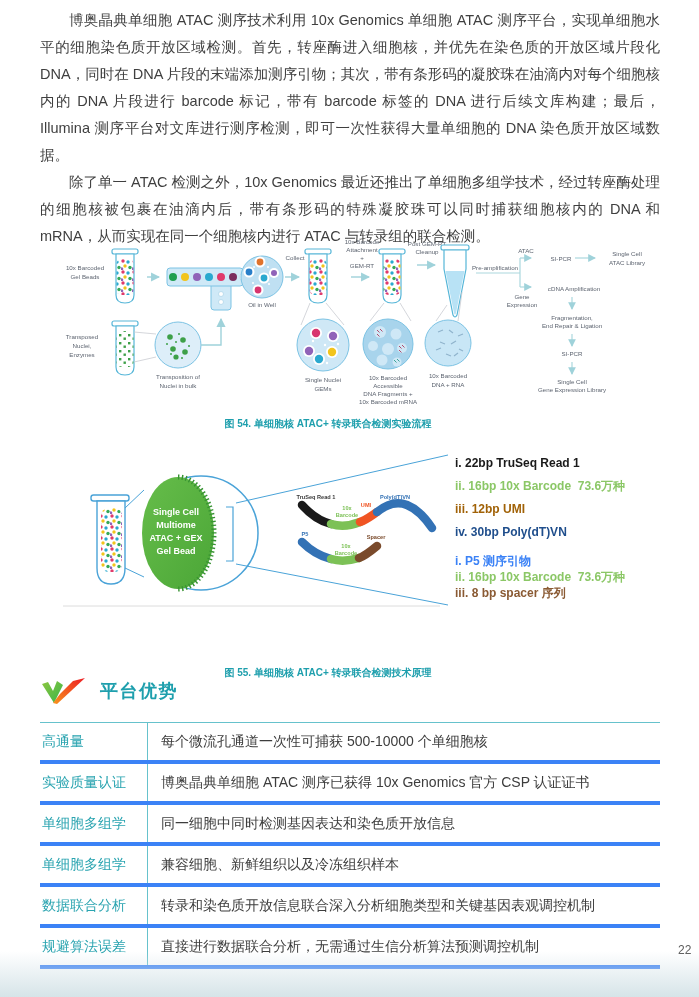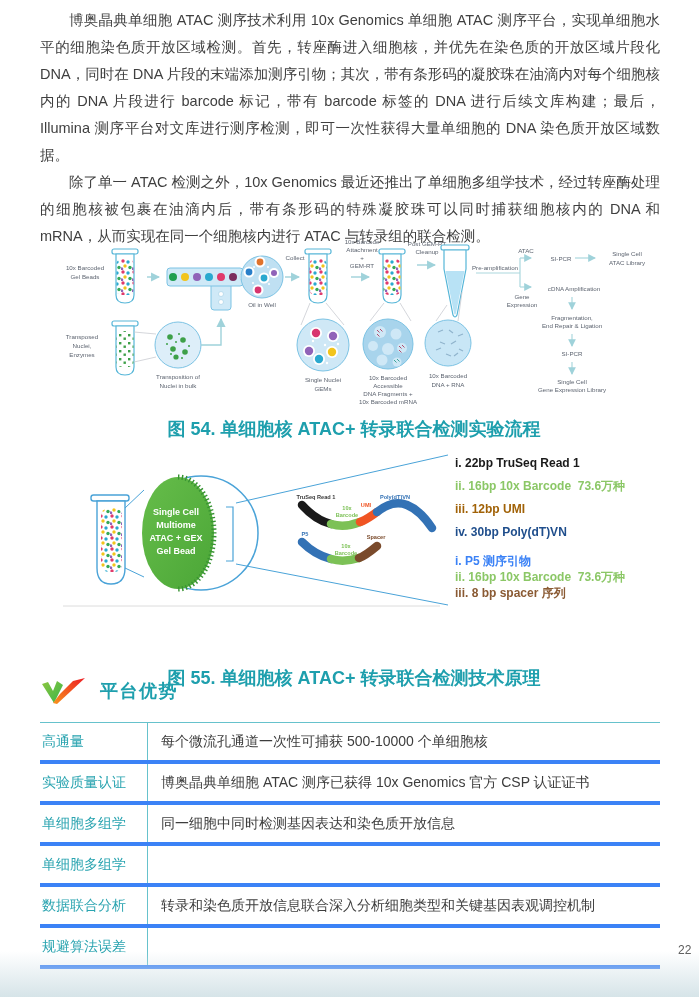--- a/index.html
+++ b/index.html
@@ -12,21 +12,21 @@
     font-size:14.5px;line-height:27px;color:#3f3f3f;text-align:justify;}
   .body-text p{margin:0;text-indent:2em;}
   
   .fig54{position:absolute;left:55px;top:237px;}
   .fig55{position:absolute;left:55px;top:448px;}
   .fig54 text,.fig55 .diag-label{fill:#5d6470;font-size:6.2px;text-anchor:middle;
     font-family:"Liberation Sans","DejaVu Sans",sans-serif;}
   .fig55 .bead-label{fill:#ffffff;font-size:9px;font-weight:bold;text-anchor:middle;}
   .fig55 .seq-label{font-size:5.6px;text-anchor:middle;font-weight:bold;}
   .caption{position:absolute;left:0;width:656px;text-align:center;
-    color:#1e9fad;font-size:18px;font-weight:600;padding-left:26px;}
+    color:#1e9fad;font-size:10px;font-weight:600;}
   .c54{top:417px;}
   .c55{top:626px;margin-top:40px;}
   
   .legend{position:absolute;left:455px;top:456px;width:238px;font-weight:bold;font-size:12px;}
   .legend .li{line-height:15px;}
   .legend .g1 .li{margin-bottom:8px;}
   .legend .g2{margin-top:14px;}
   .legend .g2 .li{margin-bottom:1px;}
   .c-black{color:#1a1a1a}.c-green{color:#8bc766}.c-red{color:#a16207}
   .c-navy{color:#1f4e8c}.c-blue{color:#3b82f6}.c-brown{color:#8a5a33}
@@ -362,25 +362,27 @@
     <div class="trow">
       <div class="tlabel">实验质量认证</div>
       <div class="tdesc">博奥晶典单细胞 ATAC 测序已获得 10x Genomics 官方 CSP 认证证书</div>
     </div>
     <div class="trow">
       <div class="tlabel">单细胞多组学</div>
       <div class="tdesc">同一细胞中同时检测基因表达和染色质开放信息</div>
     </div>
     <div class="trow">
       <div class="tlabel">单细胞多组学</div>
+      <div class="tdesc">兼容细胞、新鲜组织以及冷冻组织样本</div>
     </div>
     <div class="trow">
       <div class="tlabel">数据联合分析</div>
       <div class="tdesc">转录和染色质开放信息联合深入分析细胞类型和关键基因表观调控机制</div>
     </div>
     <div class="trow">
       <div class="tlabel">规避算法误差</div>
+      <div class="tdesc">直接进行数据联合分析，无需通过生信分析算法预测调控机制</div>
     </div>
   </div>
 
   <div class="page-number">22</div>
   <div class="footer-bar"></div>
 </div>
 
 </body></html>

